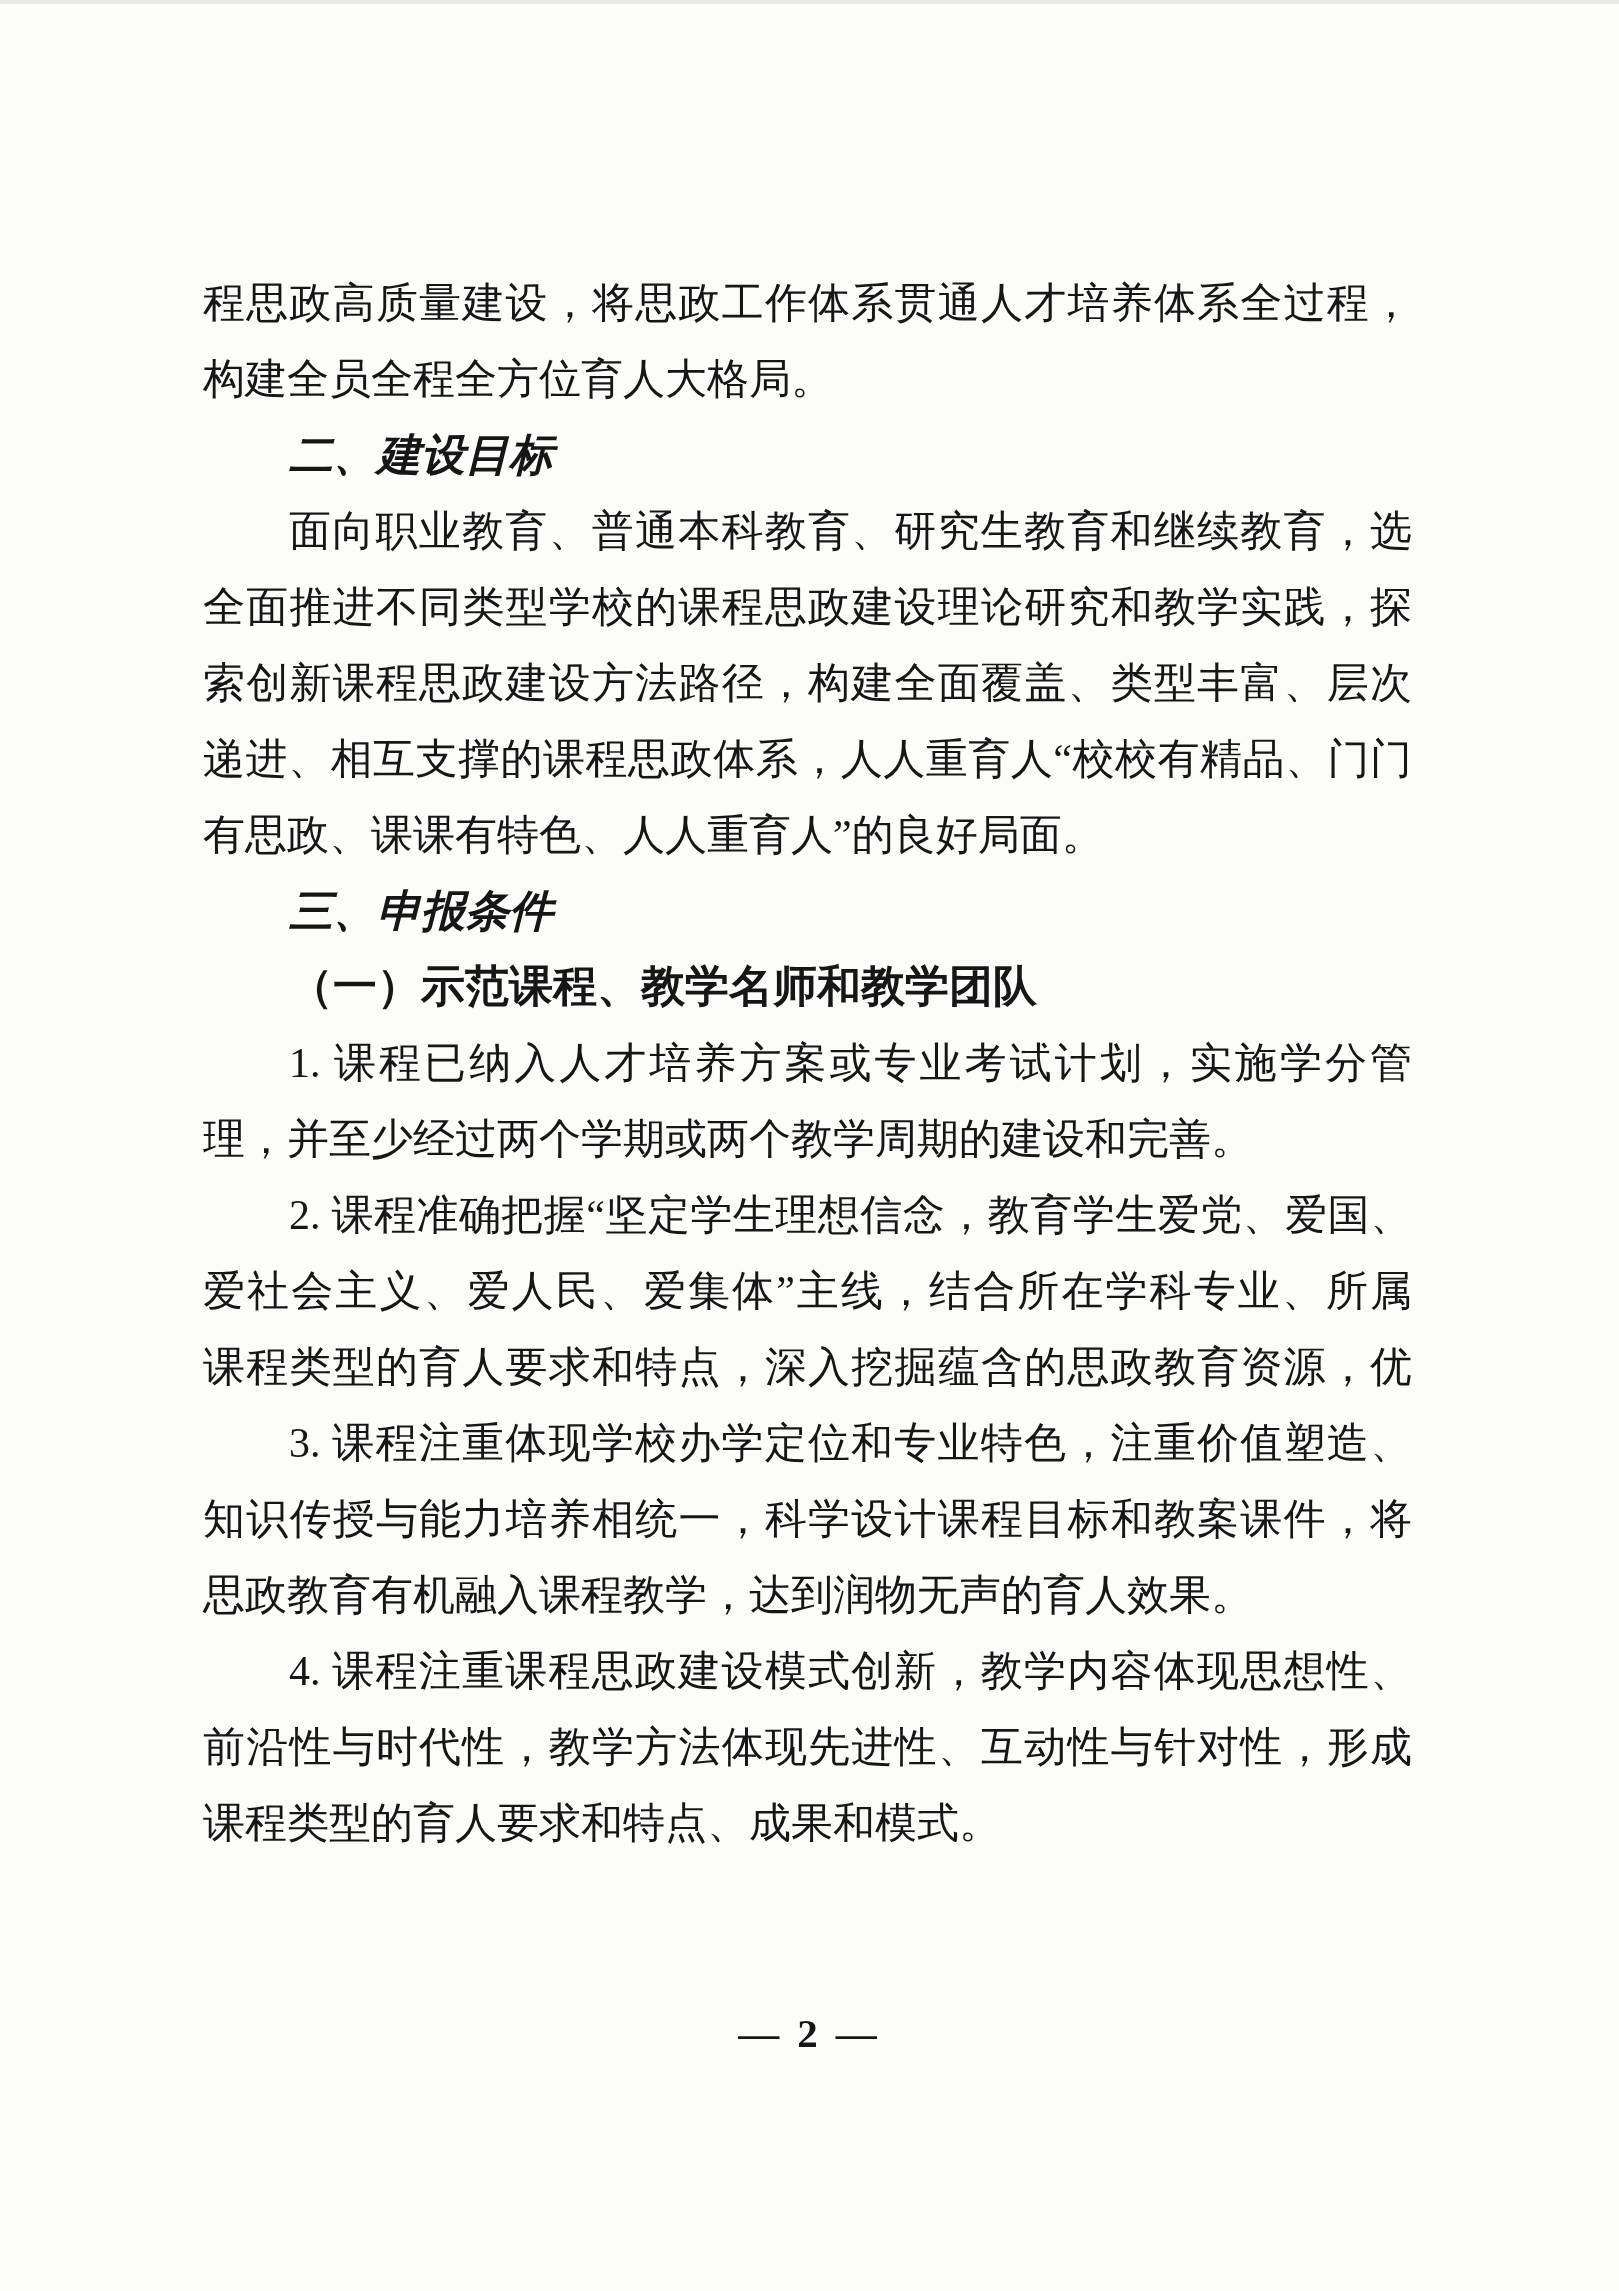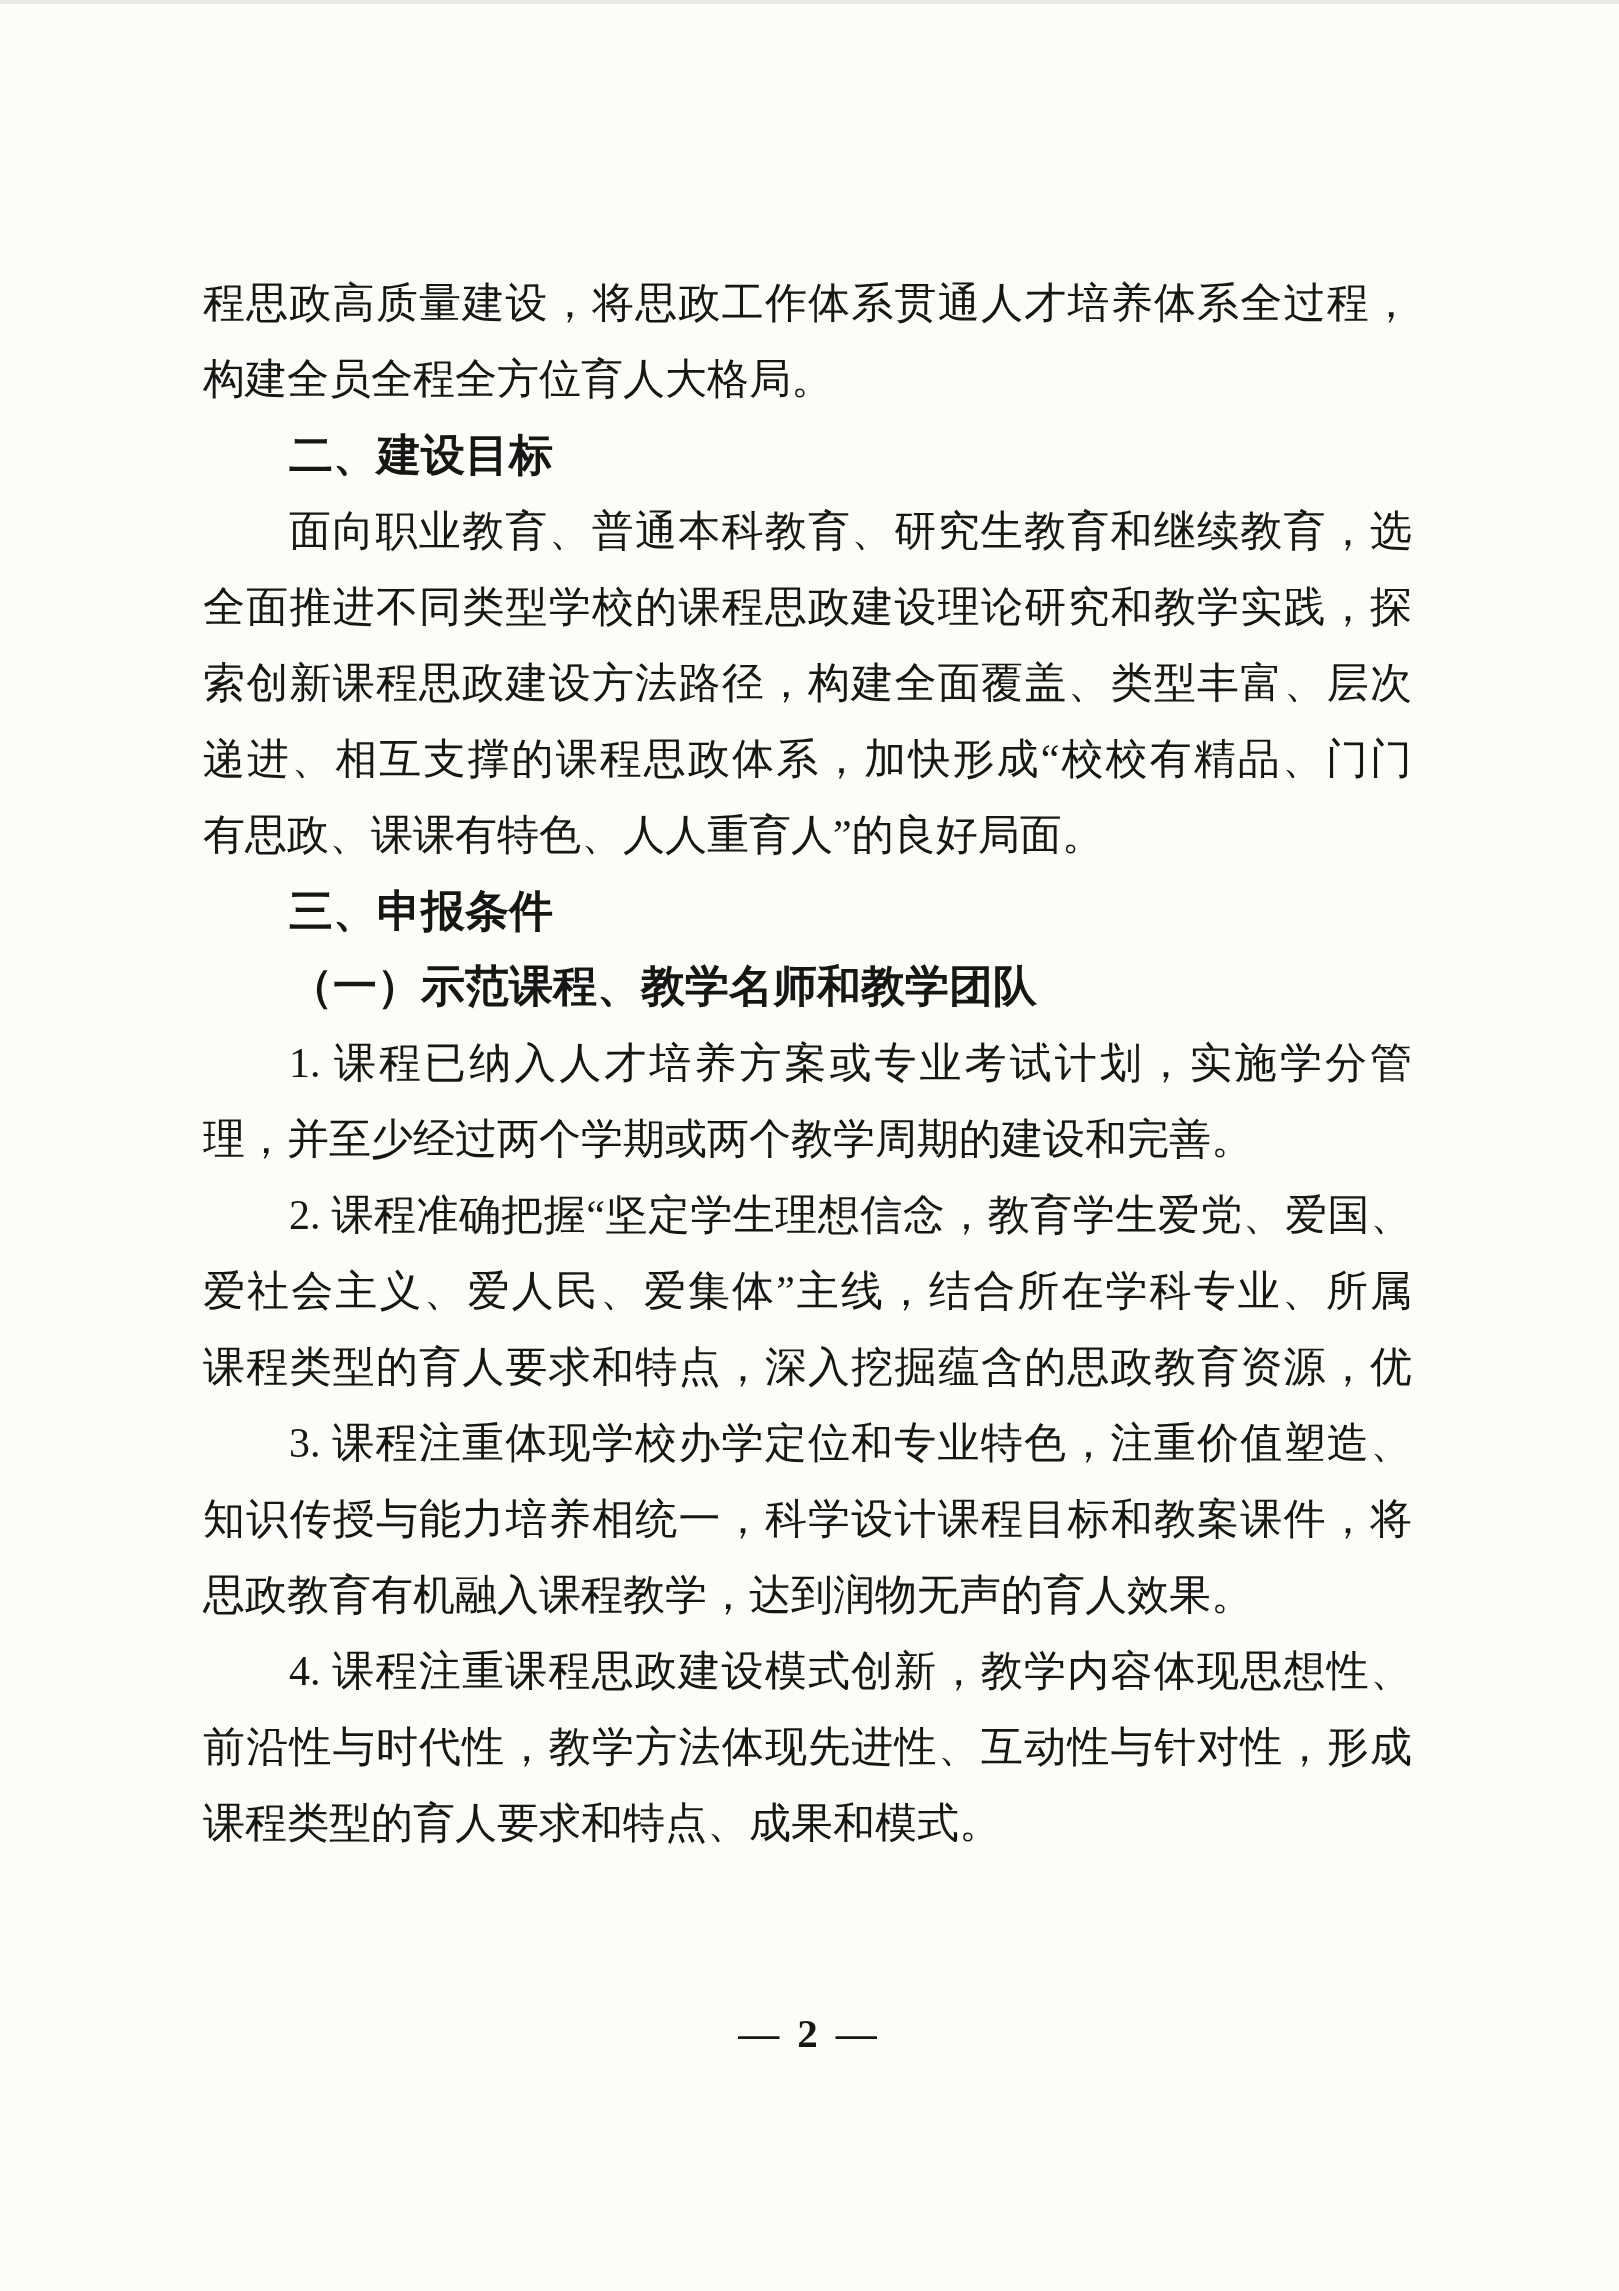--- a/index.html
+++ b/index.html
@@ -26,20 +26,21 @@
     height: 76px;
     line-height: 76px;
     font-size: 42px;
     color: #161616;
   }
   .body    { font-family: "Liberation Serif", "DejaVu Serif", serif; }
   .heading-bold {
     font-family: "Liberation Sans", "DejaVu Sans", sans-serif;
     font-weight: 700;
     font-size: 44px;
+    font-style: italic;
   }
   .heading-kai {
     font-family: "Liberation Serif", "DejaVu Serif", serif;
     font-weight: 700;
     font-size: 44px;
   }
   .indent  { text-indent: 86px; }
   .justify { text-align: justify; text-align-last: justify; }
   .page-number {
     position: absolute;
@@ -57,21 +58,21 @@
 <body>
 
 <div class="page">
   <div class="text-block" id="doc-lines">
       <div class="line body justify">程思政高质量建设，将思政工作体系贯通人才培养体系全过程，</div>
       <div class="line body">构建全员全程全方位育人大格局。</div>
       <div class="line heading-bold indent">二、建设目标</div>
       <div class="line body indent justify">面向职业教育、普通本科教育、研究生教育和继续教育，选</div>
       <div class="line body justify">全面推进不同类型学校的课程思政建设理论研究和教学实践，探</div>
       <div class="line body justify">索创新课程思政建设方法路径，构建全面覆盖、类型丰富、层次</div>
-      <div class="line body justify">递进、相互支撑的课程思政体系，加快形成“校校有精品、门门</div>
+      <div class="line body justify">递进、相互支撑的课程思政体系，人人重育人“校校有精品、门门</div>
       <div class="line body">有思政、课课有特色、人人重育人”的良好局面。</div>
       <div class="line heading-bold indent">三、申报条件</div>
       <div class="line heading-kai indent">（一）示范课程、教学名师和教学团队</div>
       <div class="line body indent justify">1. 课程已纳入人才培养方案或专业考试计划，实施学分管</div>
       <div class="line body">理，并至少经过两个学期或两个教学周期的建设和完善。</div>
       <div class="line body indent justify">2. 课程准确把握“坚定学生理想信念，教育学生爱党、爱国、</div>
       <div class="line body justify">爱社会主义、爱人民、爱集体”主线，结合所在学科专业、所属</div>
       <div class="line body justify">课程类型的育人要求和特点，深入挖掘蕴含的思政教育资源，优</div>
       <div class="line body indent justify">3. 课程注重体现学校办学定位和专业特色，注重价值塑造、</div>
       <div class="line body justify">知识传授与能力培养相统一，科学设计课程目标和教案课件，将</div>

